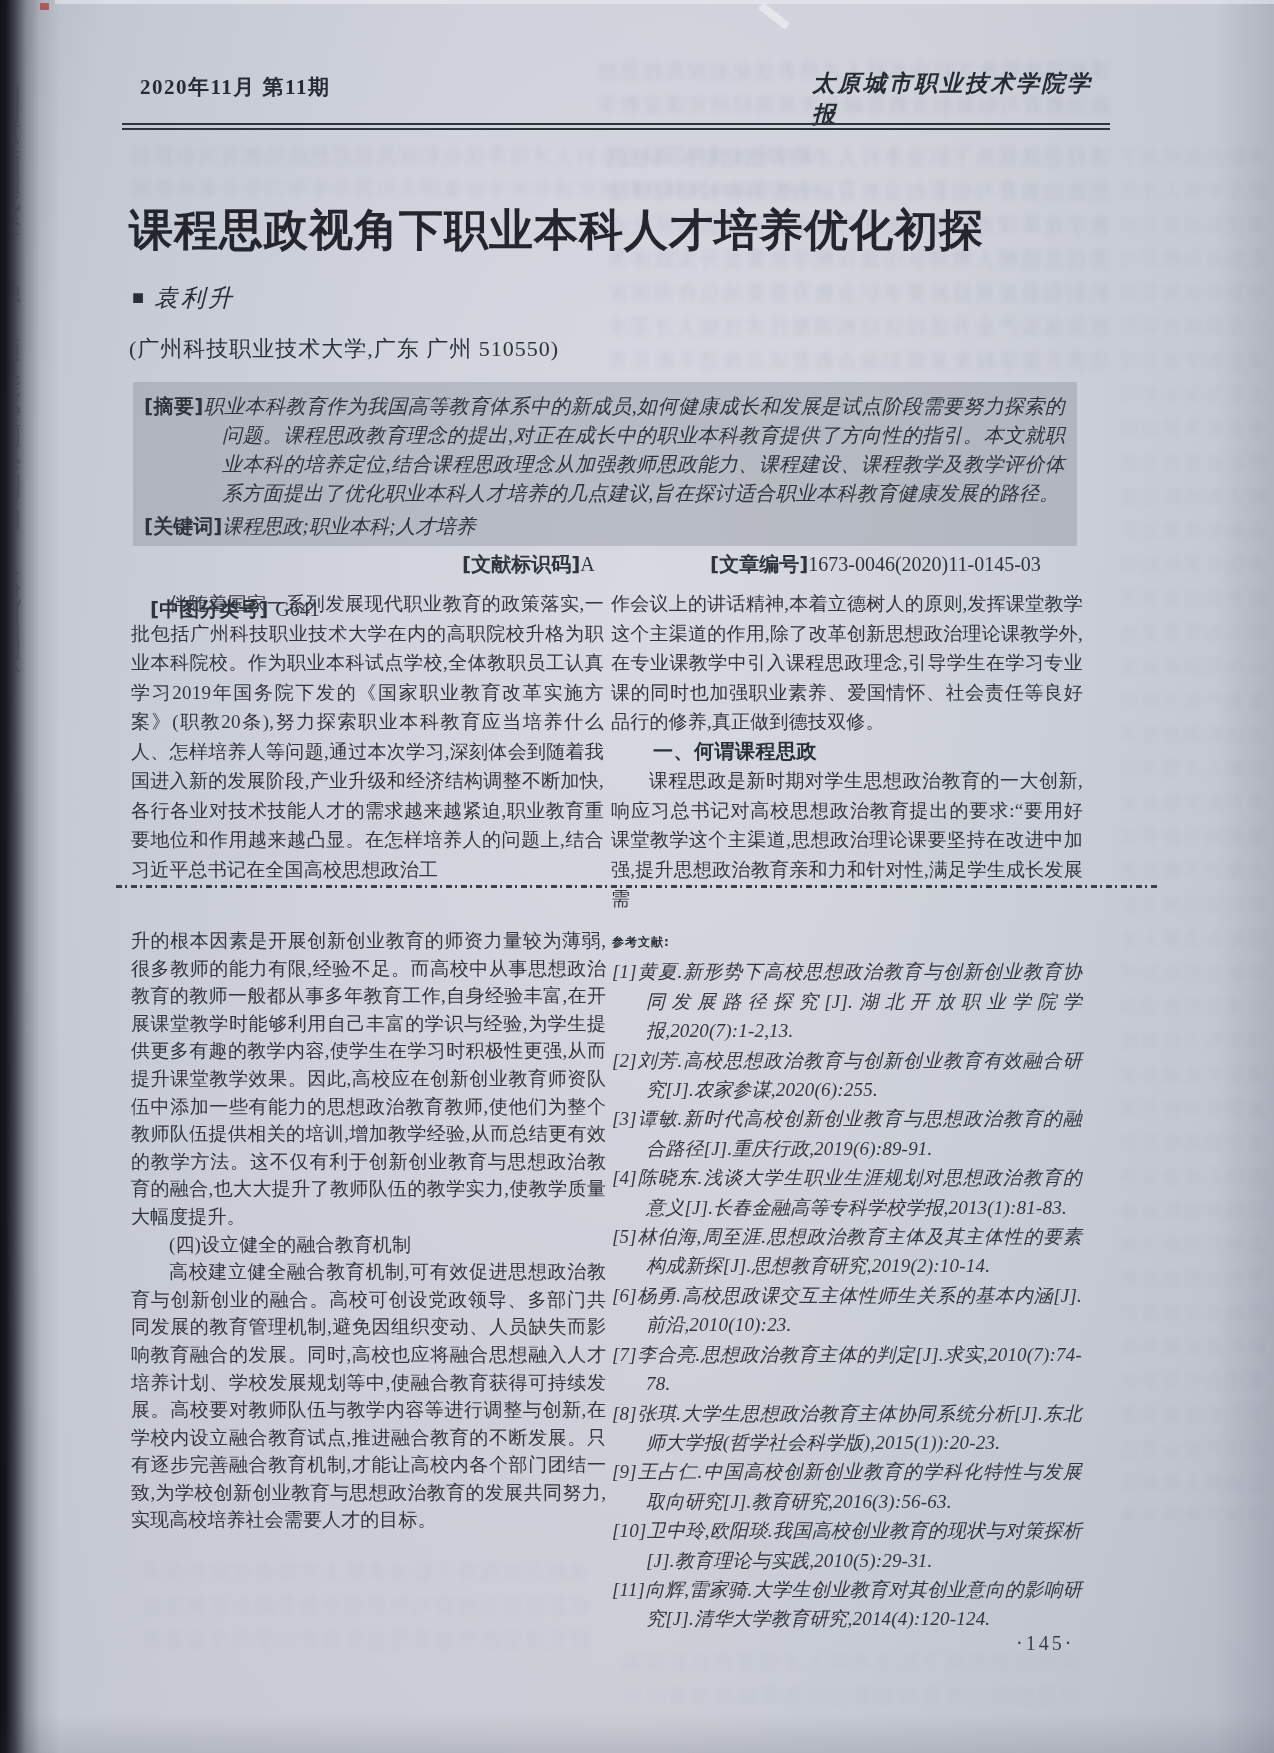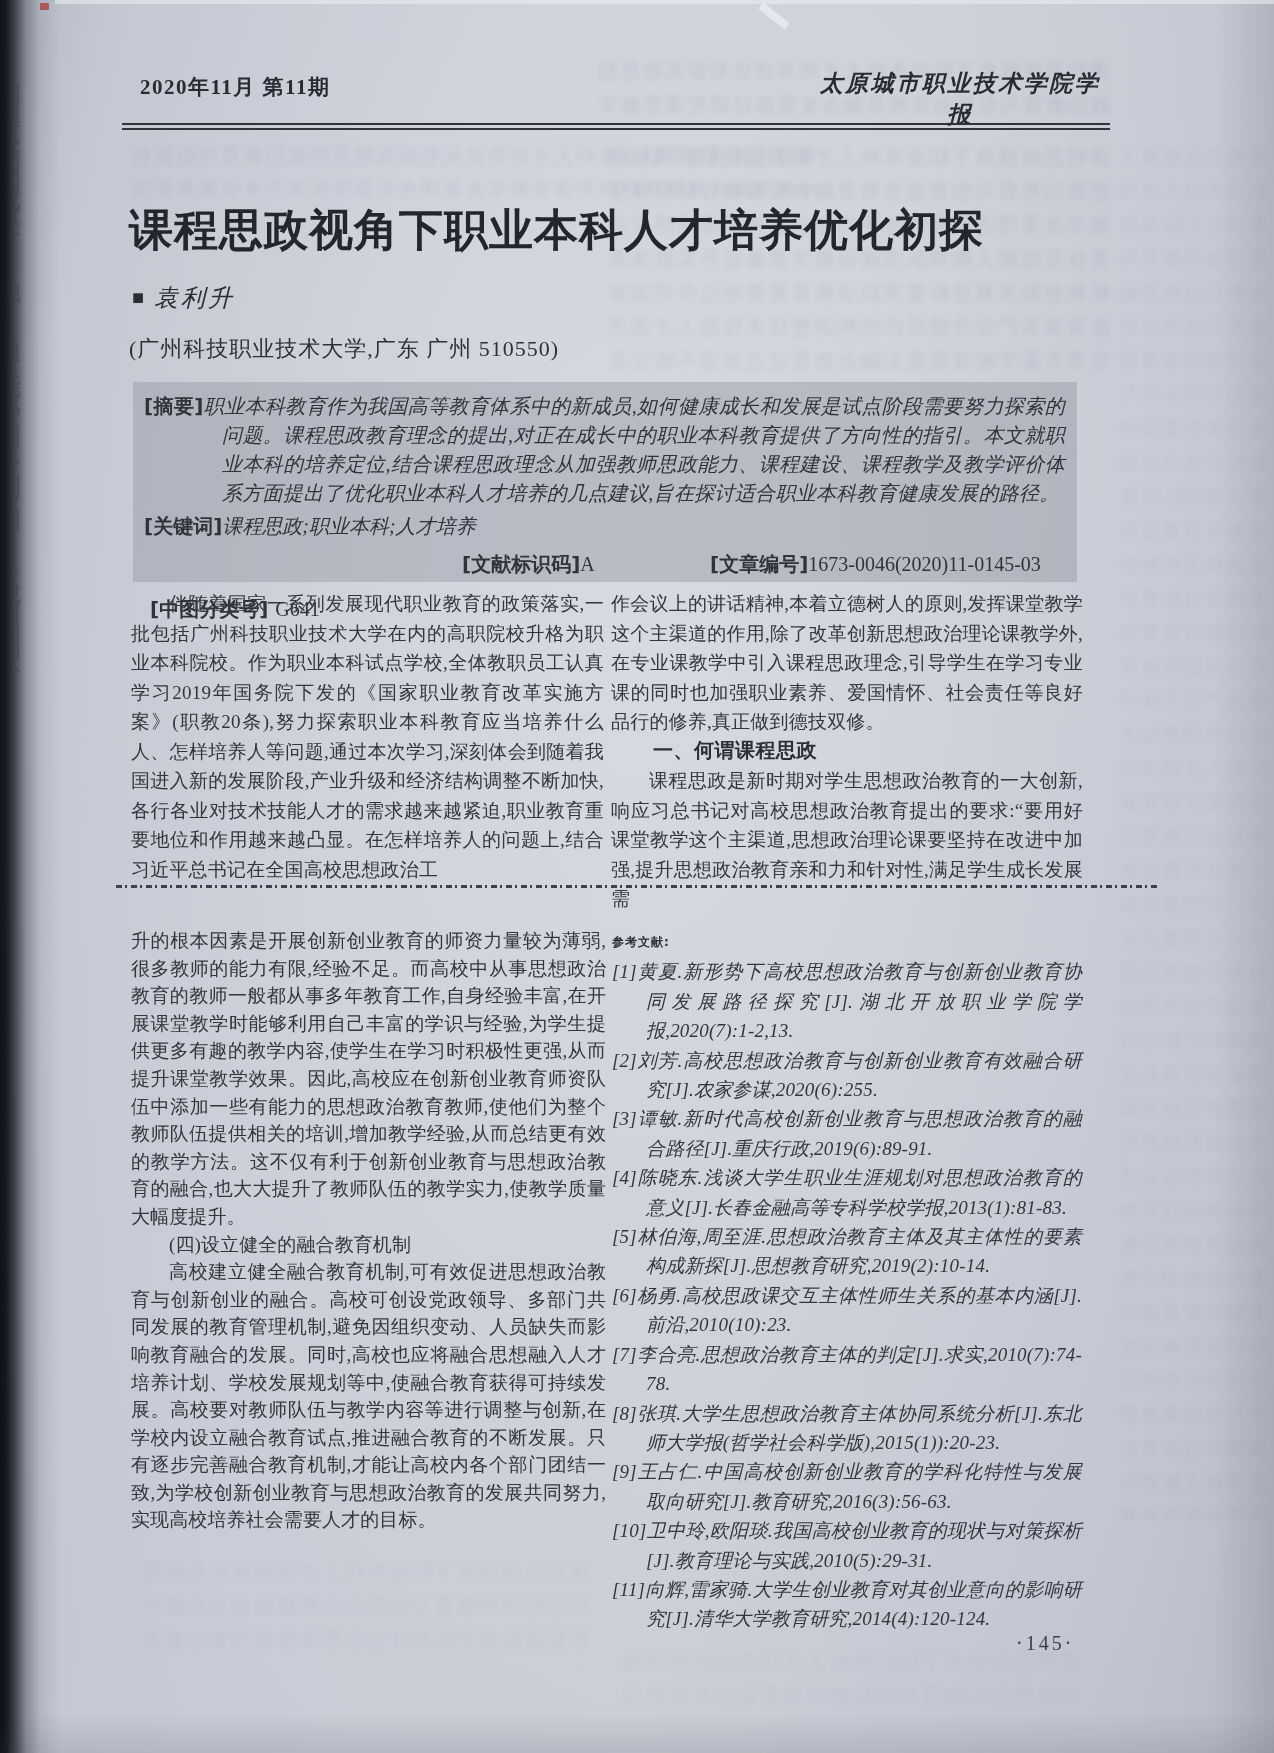--- a/index.html
+++ b/index.html
@@ -23,45 +23,45 @@
     left:-8px;top:64px;height:1430px;writing-mode:vertical-rl;
     font-size:25px;letter-spacing:17px;color:#4e525f;opacity:.8;filter:blur(.4px);
   }
   .edge-right{left:1214px;top:0;width:60px;height:1753px;background:linear-gradient(90deg,rgba(0,0,0,0),rgba(60,66,82,.15));pointer-events:none;}
   .edge-bottom{left:0;top:1713px;width:1274px;height:40px;background:linear-gradient(0deg,rgba(50,55,70,.13),rgba(0,0,0,0));pointer-events:none;}
   .edge-top{left:55px;top:0;width:1219px;height:4px;background:rgba(236,239,245,.55);pointer-events:none;}
   .white-streak{left:757px;top:12px;width:34px;height:8px;background:#eef0f5;transform:rotate(38deg);opacity:.85;border-radius:2px;}
   .red-dot{left:40px;top:3px;width:9px;height:7px;background:#b33a35;opacity:.75;border-radius:1px;}
 
   .header-issue{left:140px;top:73px;font-weight:bold;font-size:21px;letter-spacing:1.5px;color:#272b34;}
-  .header-journal{left:812px;top:68px;width:296px;text-align:center;font-weight:bold;font-style:italic;font-size:23px;letter-spacing:2.5px;color:#272b34;}
+  .header-journal{left:812px;top:68px;width:296px;text-align:left;font-weight:bold;font-style:italic;font-size:23px;letter-spacing:2.5px;color:#272b34;}
   .rule{left:122px;top:123px;width:988px;height:3px;border-top:2px solid #2f333c;border-bottom:2px solid #2f333c;}
 
   .title{left:129px;top:201px;font-family:"DejaVu Sans","Liberation Sans",sans-serif;font-weight:bold;font-size:44px;letter-spacing:1px;color:#23262e;}
   .author-row{left:132px;top:282px;font-size:24px;color:#2a2e37;}
   .author-row .sq{font-size:20px;margin-right:10px;vertical-align:2px;}
   .author-row .nm{font-style:italic;font-weight:normal;letter-spacing:3px;}
   .affiliation{left:129px;top:334px;font-size:22px;letter-spacing:1px;color:#2d313a;}
 
-  .info-box{left:133px;top:382px;width:944px;height:200px;background:rgba(141,146,155,.40);padding:10px 12px 6px 11px;box-sizing:border-box;color:#2f333c;}
+  .info-box{left:133px;top:382px;width:944px;height:164px;background:rgba(141,146,155,.40);padding:10px 12px 6px 11px;box-sizing:border-box;color:#2f333c;}
   .info-box p{margin:0;}
   .abstract{font-style:italic;font-size:20px;line-height:29px;text-align:justify;padding-left:78px;text-indent:-78px;letter-spacing:.3px;}
   .abstract .lbl,.kwrow .lbl{font-family:"DejaVu Sans","Liberation Sans",sans-serif;font-weight:bold;font-style:normal;}
   .kwrow{margin-top:4px !important;font-style:italic;font-size:20px;line-height:28px;}
   .class-row{position:relative;height:30px;margin-top:11px;font-size:20px;font-style:normal;}
   .class-row .cell{position:absolute;top:0;white-space:nowrap;}
   .class-row .c1{left:6px;margin-top:45px;} .class-row .c2{left:318px;} .class-row .c3{left:566px;}
   .class-row .lbl{font-family:"DejaVu Sans","Liberation Sans",sans-serif;font-weight:bold;}
 
   .col{text-align:justify;font-size:19px;letter-spacing:.2px;color:#33363f;}
   .col p{margin:0;}
   .c1l{left:131px;top:589px;width:473px;line-height:29.5px;}
   .c1r{left:611px;top:589px;width:472px;line-height:29.5px;}
   .indent{text-indent:2em;}
-  .sec-h{font-family:Liberation Mono, monospace;font-weight:bold;font-size:20px;text-indent:2.1em;letter-spacing:.5px;color:#2b2f38;}
+  .sec-h{font-family:Liberation Serif, serif;font-weight:bold;font-size:20px;text-indent:2.1em;letter-spacing:.5px;color:#2b2f38;}
 
   .sep{left:116px;top:885px;width:1042px;height:3px;
     background:repeating-linear-gradient(90deg,#3d414b 0 6px,rgba(0,0,0,0) 6px 9px,#3d414b 9px 11px,rgba(0,0,0,0) 11px 15px);}
 
   .c2l{left:131px;top:927px;width:475px;line-height:27.6px;letter-spacing:.1px;}
   .c2r{left:612px;top:928px;width:470px;line-height:29.4px;}
   .refs-h{font-family:"DejaVu Sans","Liberation Sans",sans-serif;font-weight:bold;font-size:12px;margin:0 0 4px 0;letter-spacing:1px;color:#2b2f38;}
   .ref{margin:0 0 2px 0;font-style:italic;font-size:19px;padding-left:34px;text-indent:-34px;text-align:justify;letter-spacing:.2px;}
 
   .page-num{left:1016px;top:1632px;font-size:20px;letter-spacing:3px;color:#3a3e48;}

